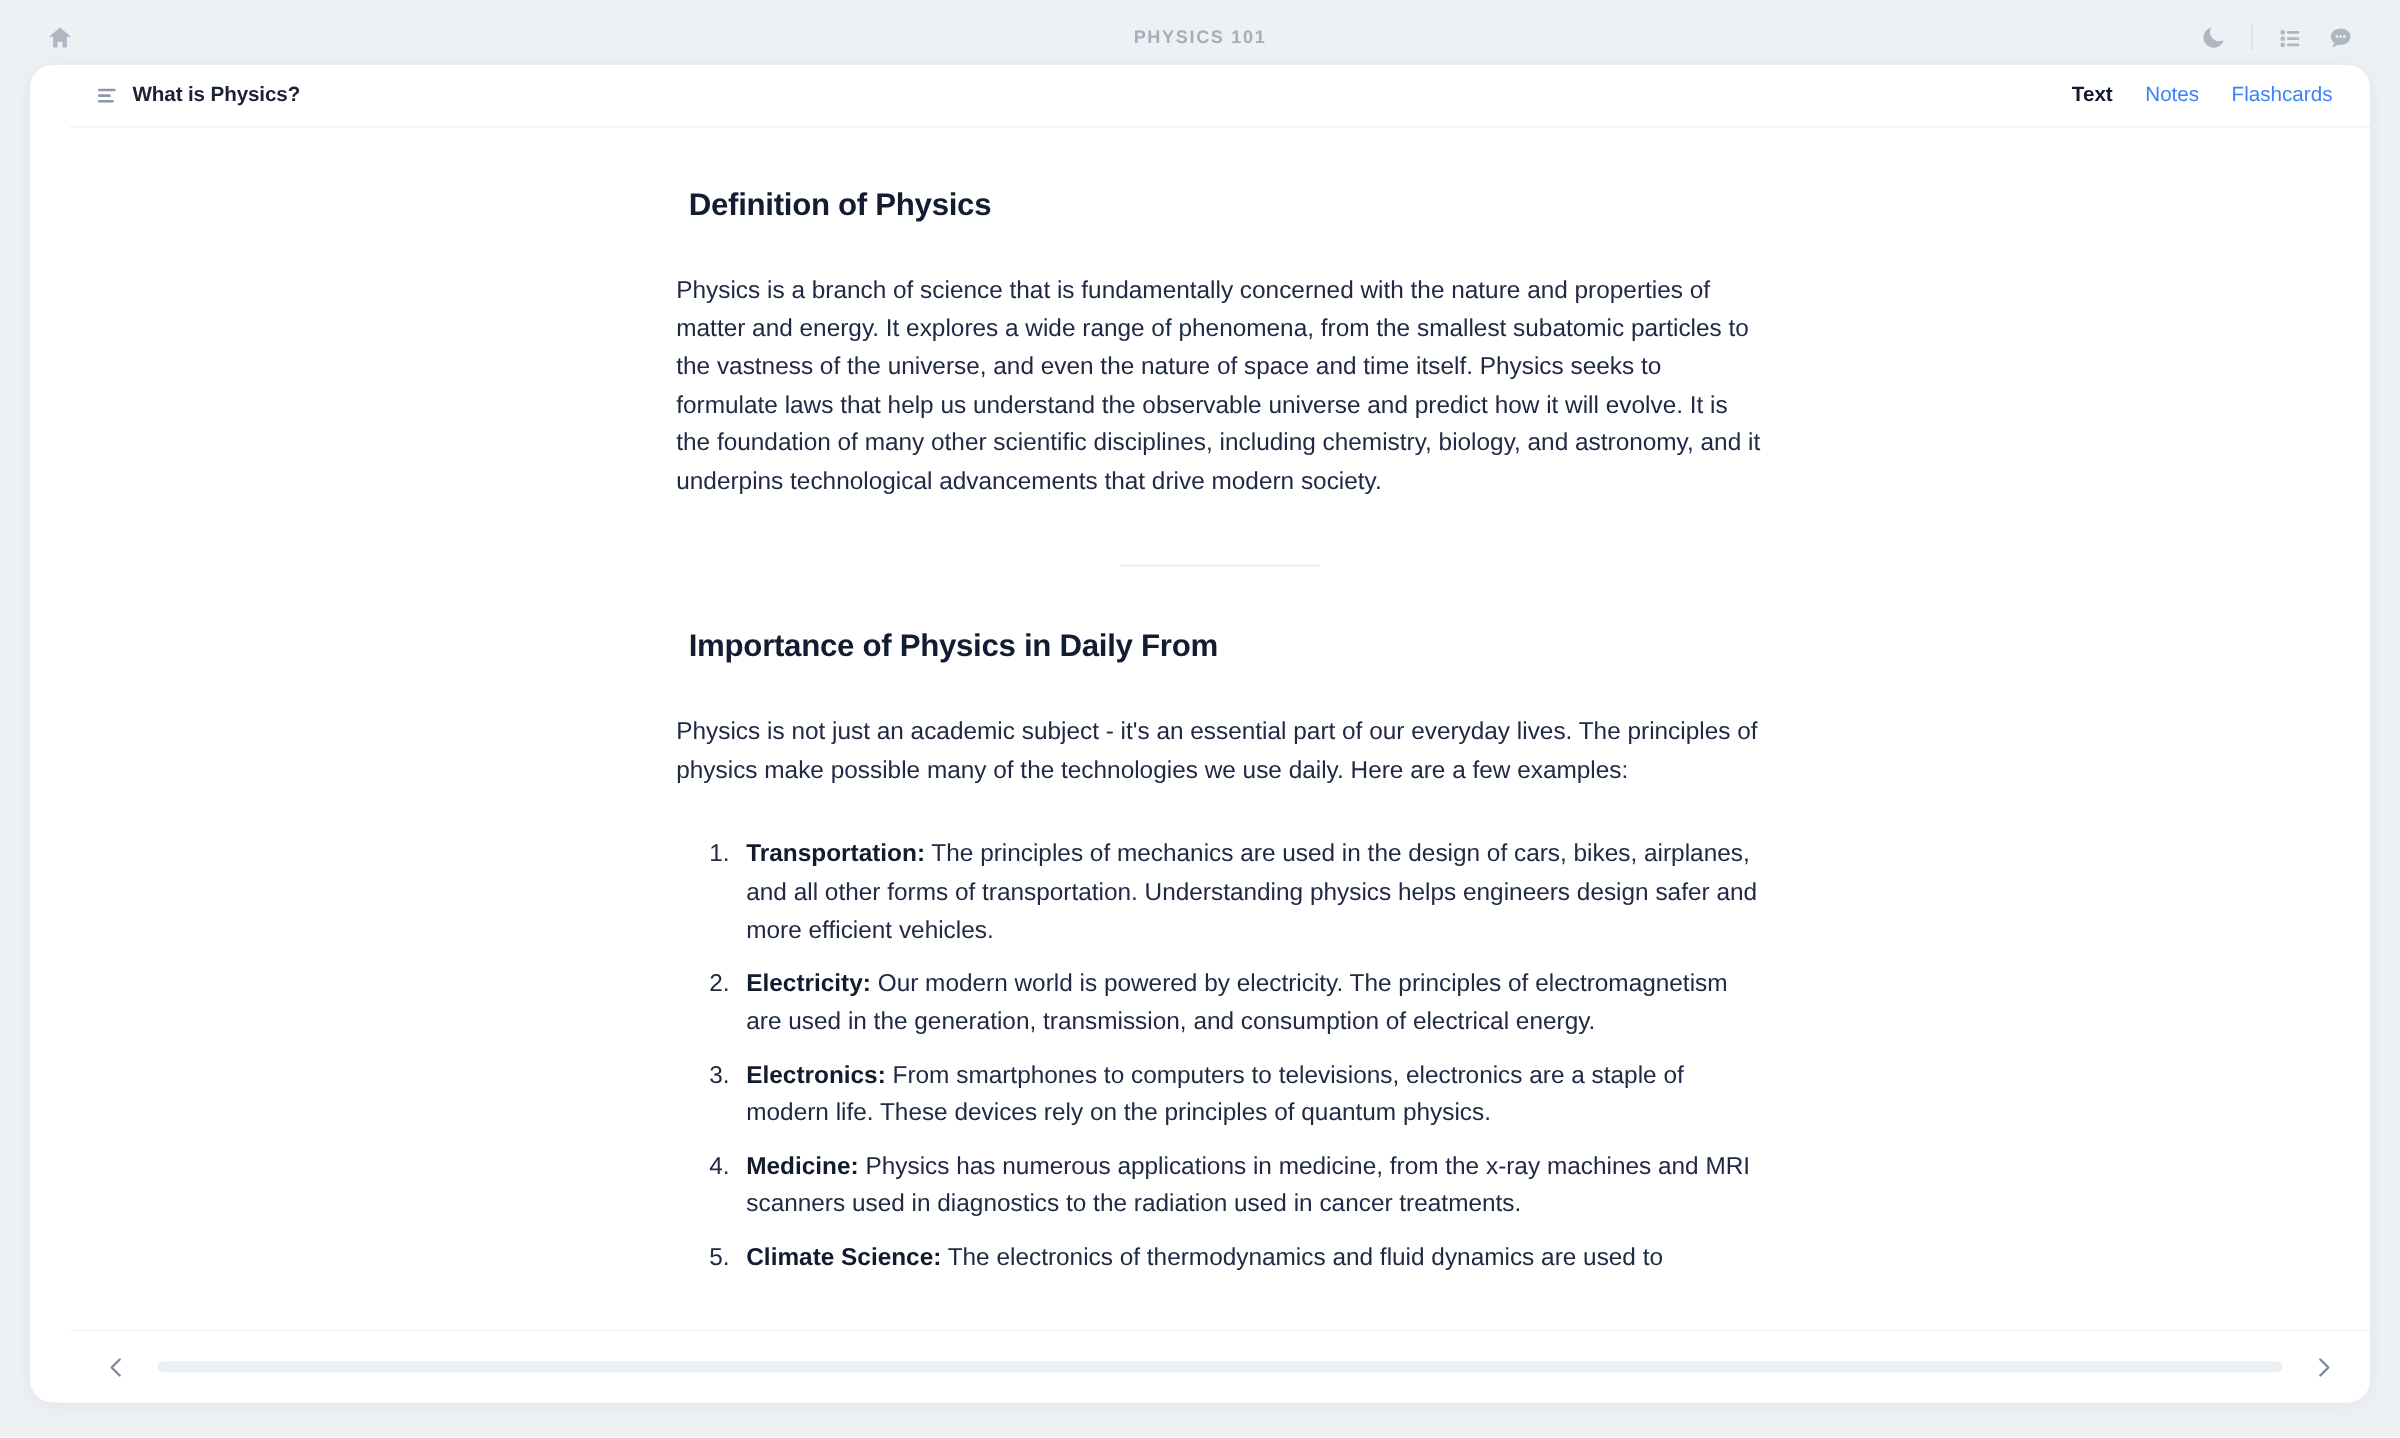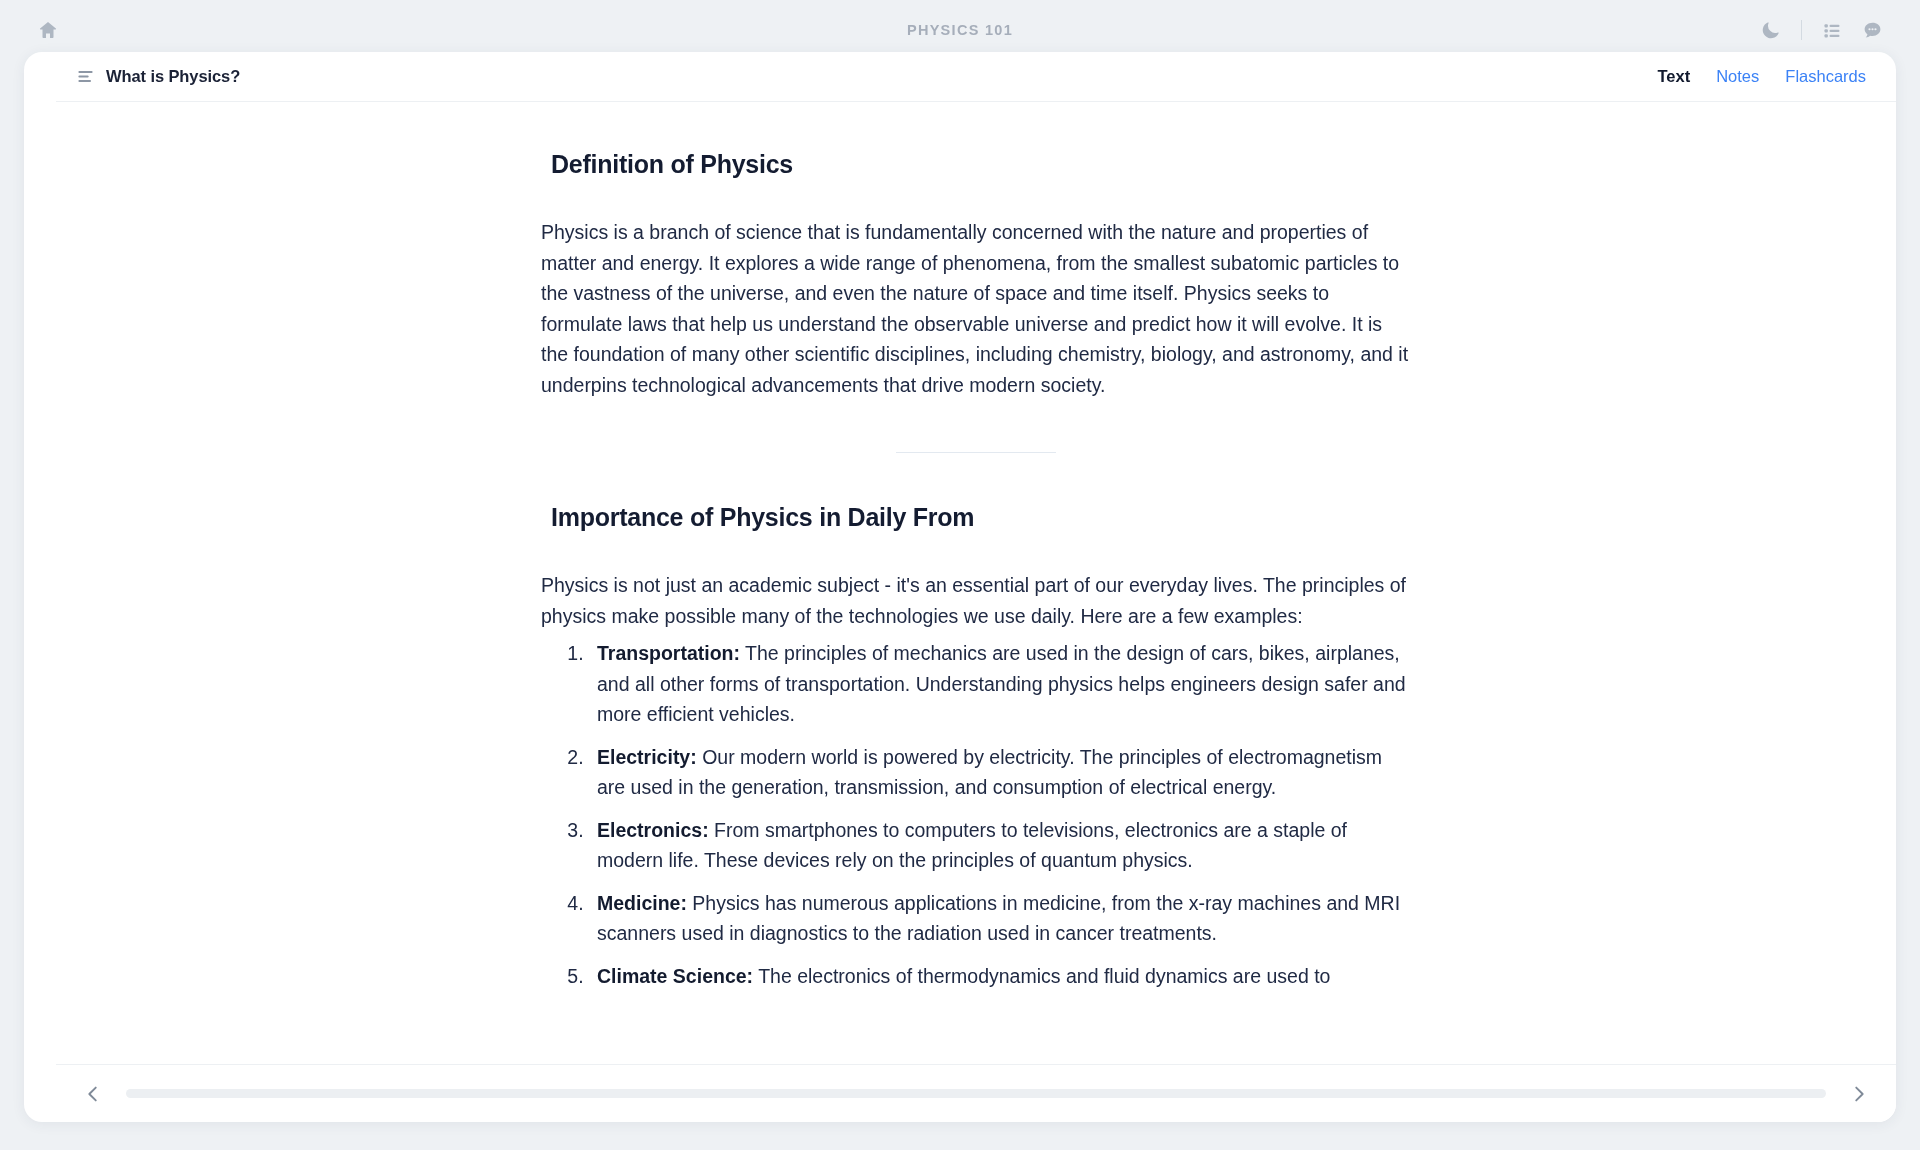--- a/index.html
+++ b/index.html
@@ -160,21 +160,21 @@
   }
 
   .divider {
     width: 160px;
     height: 1px;
     background: #e3e9f0;
     margin: 52px auto 50px auto;
   }
 
   ol.list {
-    margin-top: 7px;
+    margin-top: 37px;
     padding-left: 48px;
     list-style-position: outside;
   }
 
   ol.list li {
     font-size: 19.5px;
     line-height: 30.5px;
     color: #202a44;
     margin-bottom: 12px;
     padding-left: 8px;

